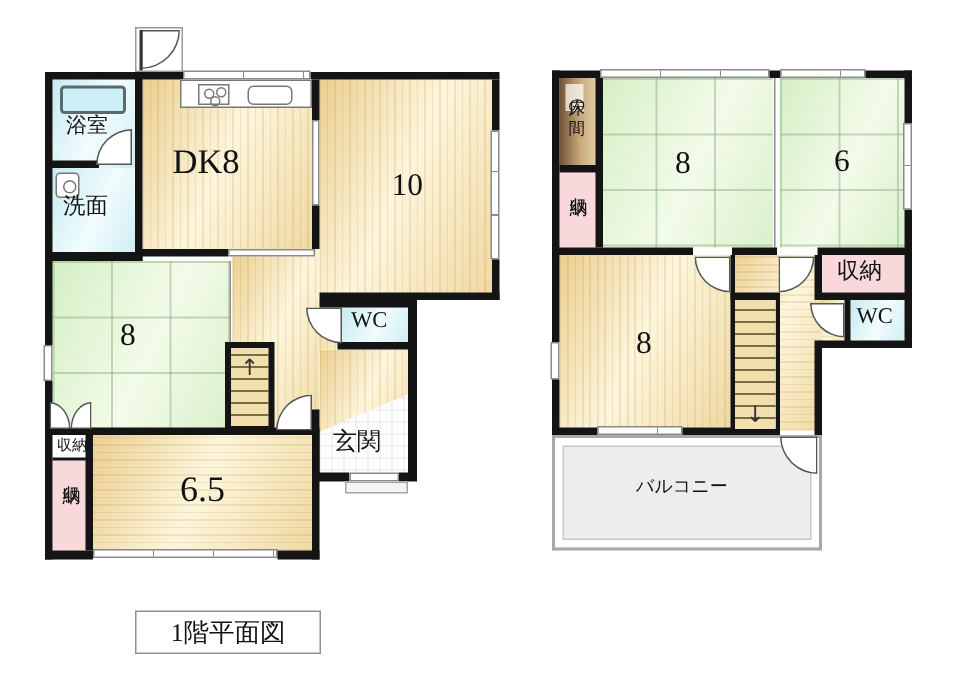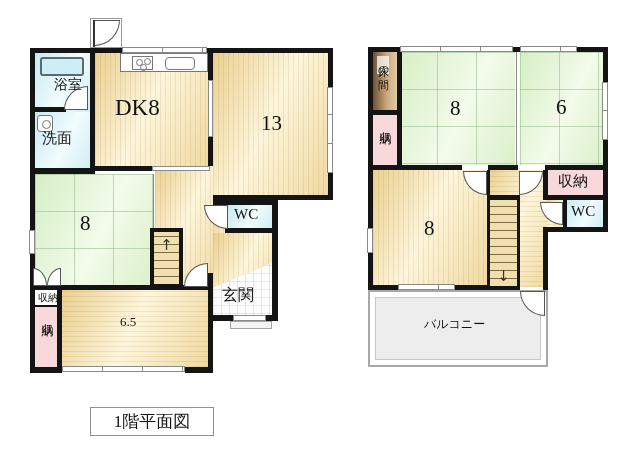--- a/index.html
+++ b/index.html
@@ -118,30 +118,30 @@
       <div class="abs" style="left:7px;top:7px;width:5px;height:5px;border:1px solid #777;border-radius:50%;"></div>
     </div>
     <div class="fixture" style="left:165px;top:57px;width:30px;height:13px;border-radius:4px;"></div>
 
     <div class="arc" style="left:64px;top:86px;width:24px;height:24px;border-radius:100% 0 0 0;"></div>
     <div class="arc" style="left:204px;top:205px;width:24px;height:24px;border-radius:0 0 0 100%;"></div>
     <div class="arc" style="left:184px;top:263px;width:24px;height:24px;border-radius:100% 0 0 0;"></div>
     <div class="arc" style="left:33px;top:268px;width:14px;height:18px;border-radius:0 100% 0 0;"></div>
     <div class="arc" style="left:47px;top:268px;width:14px;height:18px;border-radius:100% 0 0 0;"></div>
 
-    <div class="lbl" style="left:44px;top:78px;font-size:14px;margin-left:10px;">浴室</div>
+    <div class="lbl" style="left:44px;top:78px;font-size:14px;">浴室</div>
     <div class="lbl" style="left:42px;top:131px;font-size:15px;">洗面</div>
     <div class="lbl" style="left:115px;top:96px;font-size:23px;">DK8</div>
-    <div class="lbl" style="left:261px;top:112px;font-size:21px;">13</div>
+    <div class="lbl" style="left:261px;top:112px;font-size:21px;">10</div>
     <div class="lbl" style="left:80px;top:212px;font-size:21px;">8</div>
     <div class="lbl" style="left:234px;top:207px;font-size:15px;">WC</div>
     <div class="lbl" style="left:222px;top:287px;font-size:16px;">玄関</div>
     <div class="lbl" style="left:38px;top:293px;font-size:10px;">収納</div>
     <div class="lbl vtext" style="left:41px;top:314px;font-size:12px;">収納</div>
-    <div class="lbl" style="left:120px;top:315px;font-size:13px;">6.5</div>
+    <div class="lbl" style="left:120px;top:315px;font-size:24px;">6.5</div>
   </div>
 
   <div class="abs" style="left:0;top:0;width:640px;height:459px;">
 
     <div class="room" style="left:373px;top:52px;width:25px;height:58px;background:linear-gradient(90deg,#6f5236,#c9a97c 55%,#e4cfa8);"></div>
     <div class="room closet" style="left:373px;top:115px;width:25px;height:50px;"></div>
     <div class="room tatami" style="left:398px;top:52px;width:117px;height:113px;"></div>
     <div class="room tatami" style="left:520px;top:52px;width:83px;height:113px;"></div>
     <div class="thin" style="left:516px;top:52px;width:1px;height:113px;"></div>
     <div class="room closet" style="left:548px;top:170px;width:55px;height:25px;"></div>

